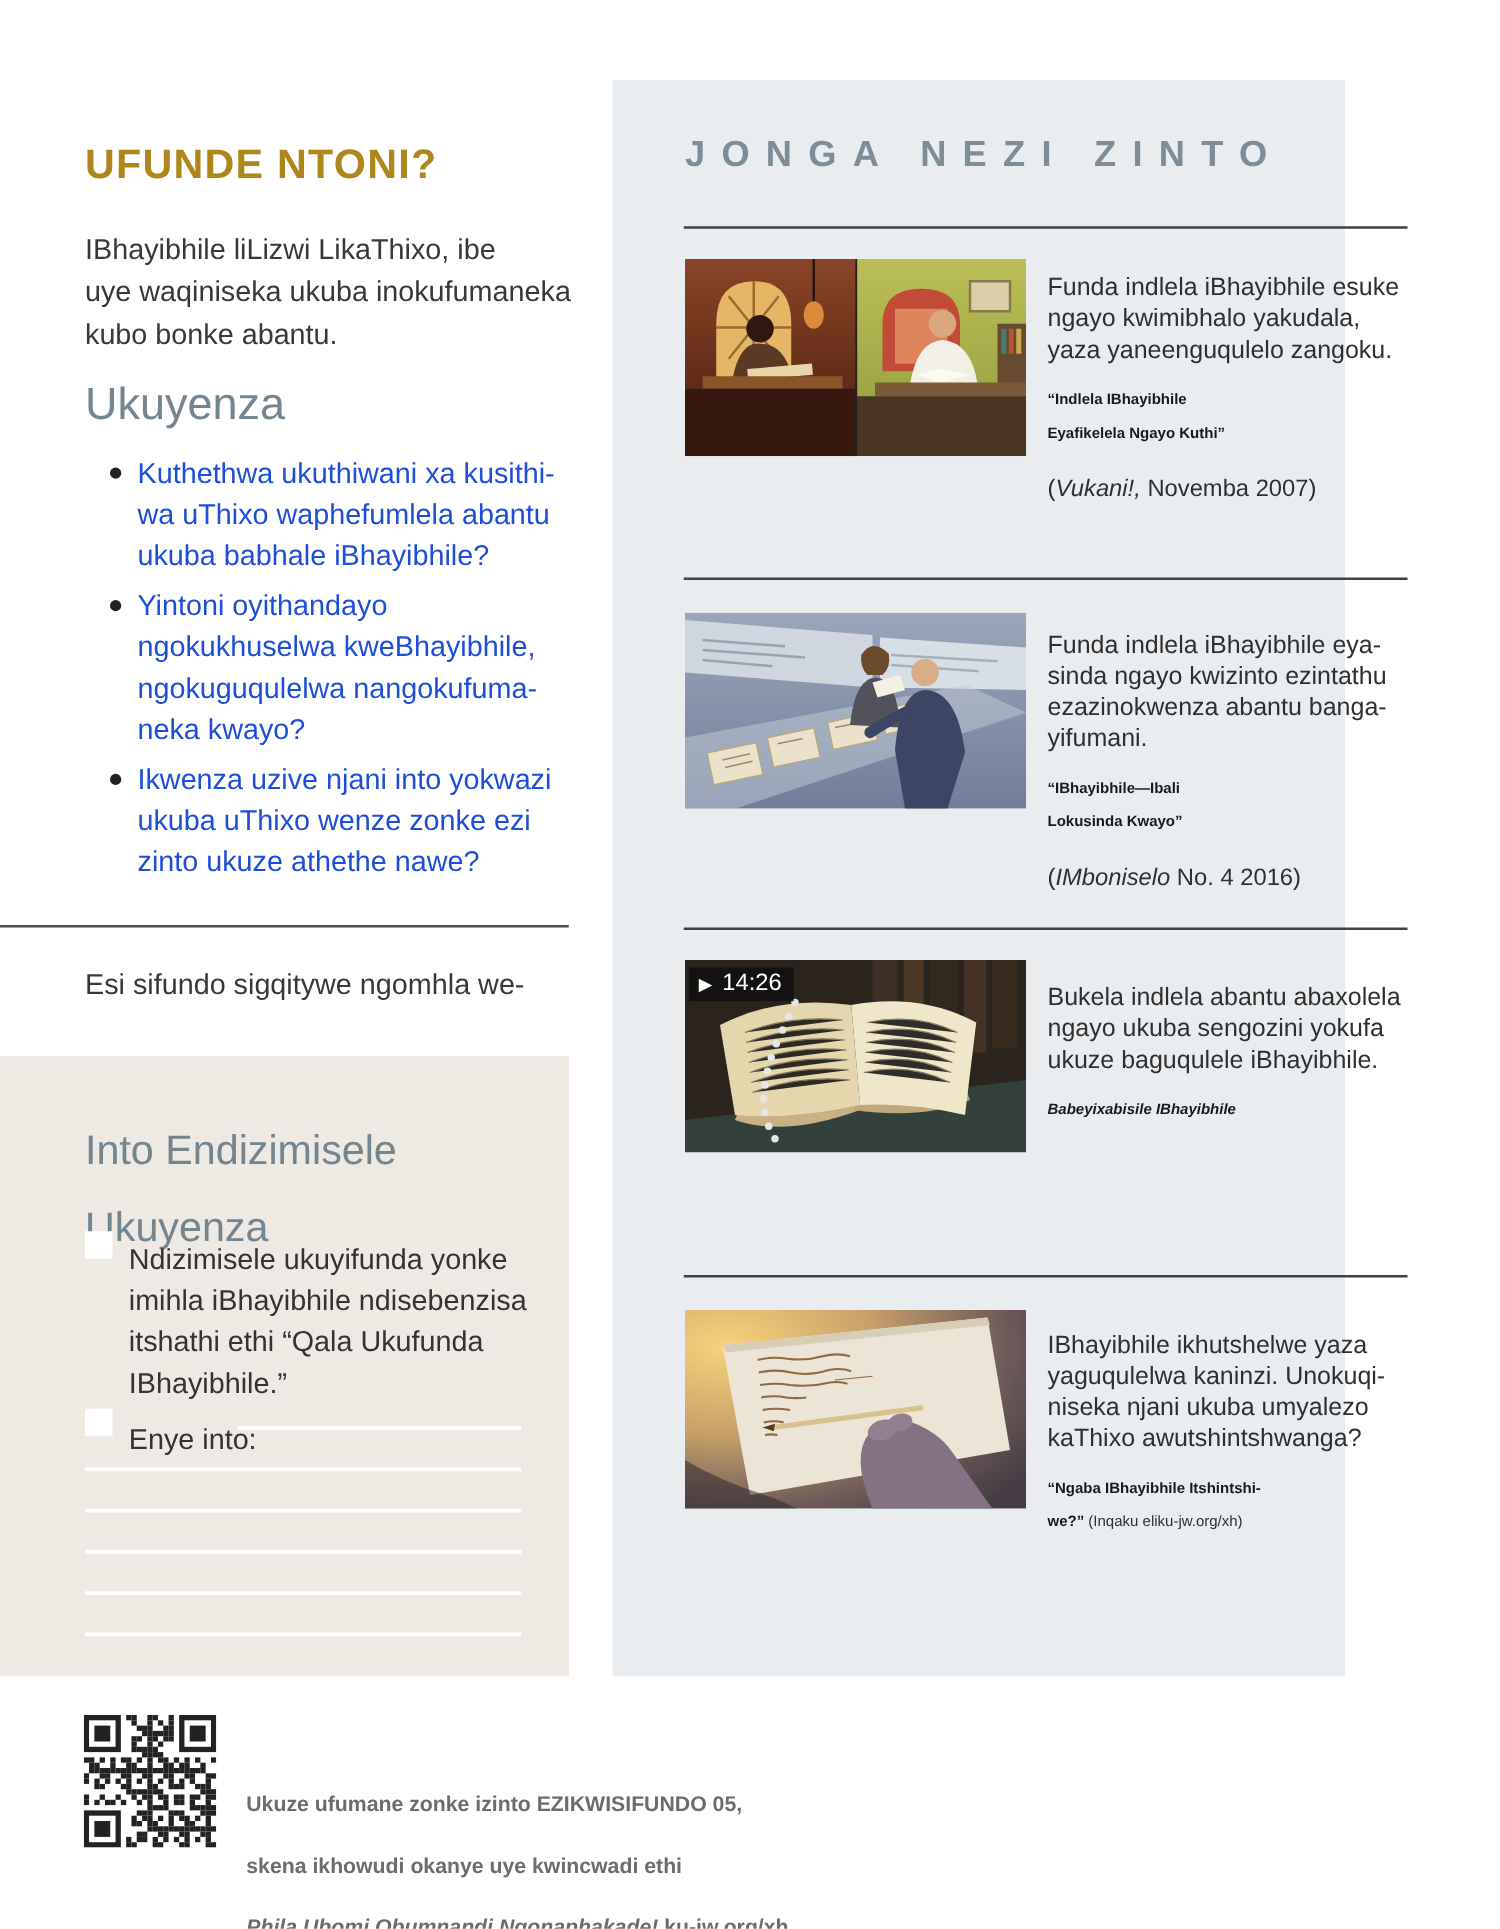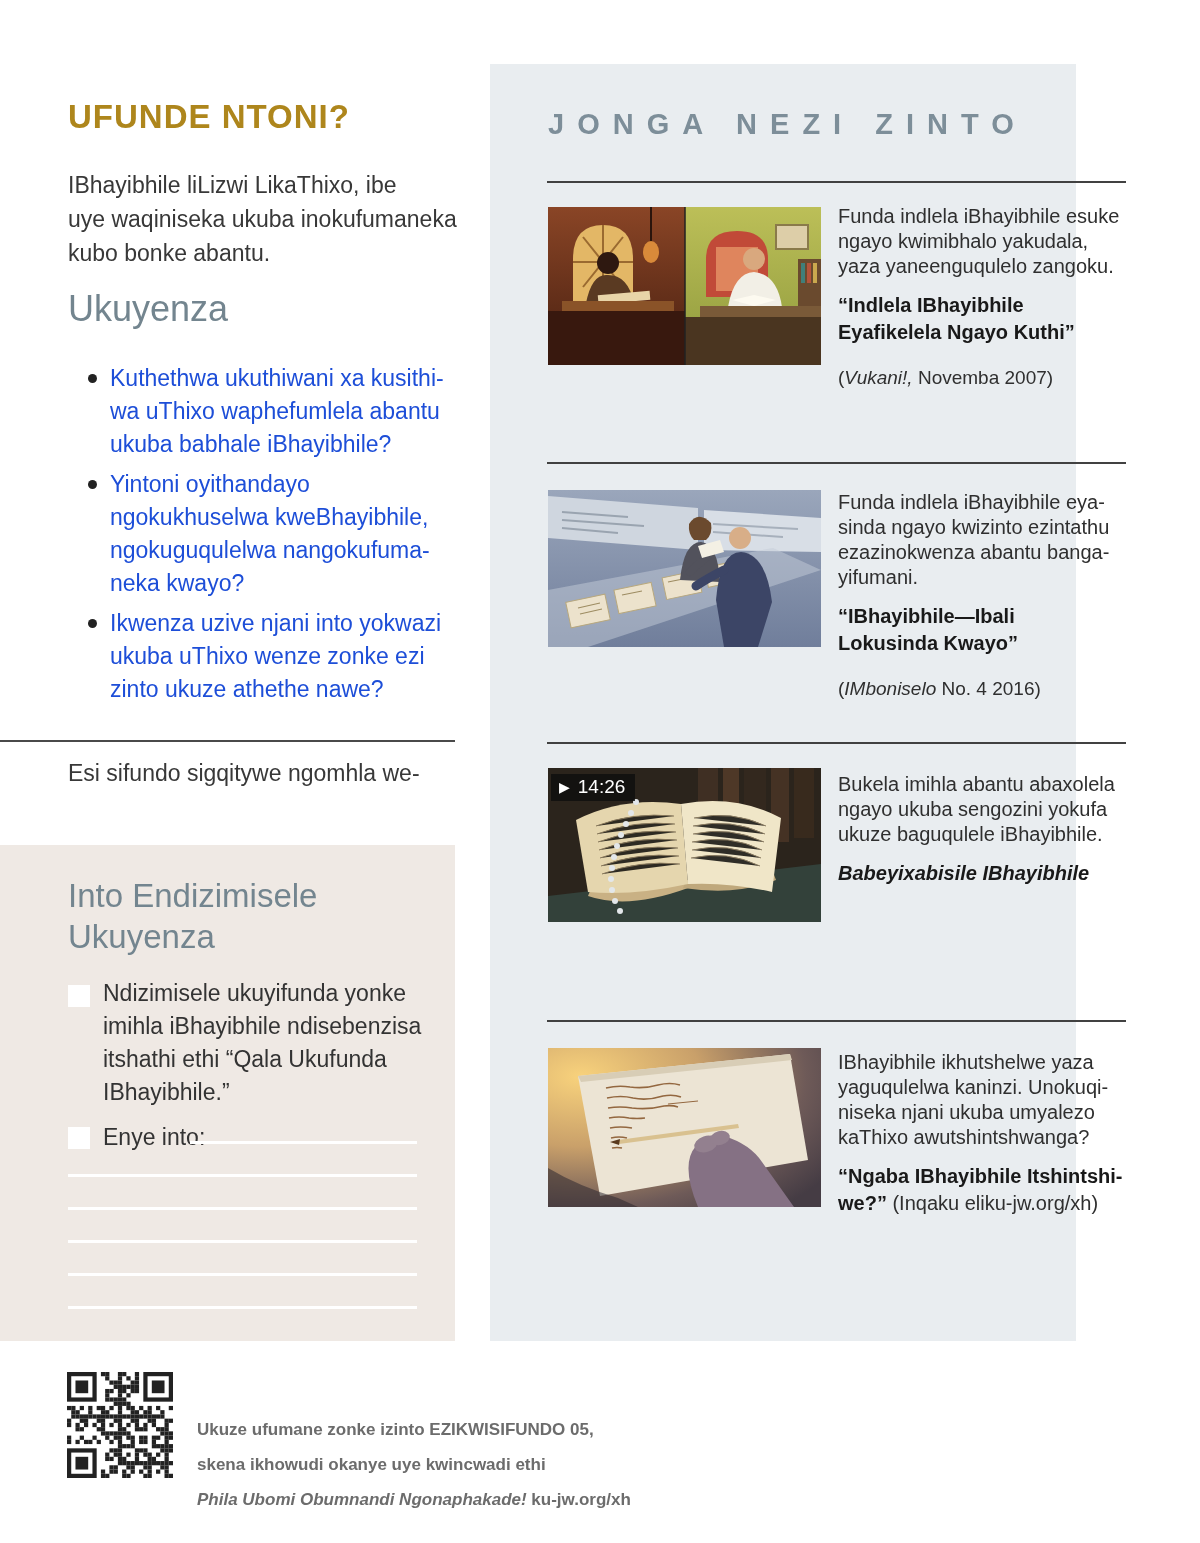--- a/index.html
+++ b/index.html
@@ -2,21 +2,21 @@
 <html><head>
 <meta charset="utf-8">
 <style>
   * { margin:0; padding:0; box-sizing:border-box; }
   html,body { background:#ffffff; }
   body {
     width:1200px; height:1543px; position:relative;
     font-family:"Liberation Sans", sans-serif;
     color:#333333; overflow:hidden;
   }
-  .pre { white-space:pre; }
+  .pre { white-space:pre;margin-top:14px; }
 
   
   .h-gold {
     position:absolute; left:68px; top:98px;
     font-size:33px; font-weight:700; color:#ae861c; letter-spacing:1px;
   }
   .intro {
     position:absolute; left:68px; top:168px;
     font-size:23px; line-height:34px; color:#383838;
   }
@@ -39,21 +39,21 @@
   .note {
     position:absolute; left:68px; top:760px; font-size:23px; color:#383838;
   }
   
   .goal-box {
     position:absolute; left:0; top:845px; width:455px; height:496px;
     background:#efe9e4;
   }
   .goal-box .gb-head {
     position:absolute; left:68px; top:30px;
-    font-size:33px; line-height:41px; color:#73858f; font-weight:400;
+    font-size:33px; line-height:62px; color:#73858f; font-weight:400;
   }
   .cbox {
     position:absolute; width:22px; height:22px; background:#ffffff;
   }
   .cb1 { left:68px; top:140px; }
   .cb2 { left:68px; top:282px; }
   .cb-label { position:absolute; font-size:23px; line-height:33px; color:#333; }
   .cl1 { left:103px; top:132px; }
   .cl2 { left:103px; top:276px; }
   .wline { position:absolute; height:3px; background:#ffffff; }
@@ -69,21 +69,21 @@
   }
   .sep { position:absolute; left:57px; width:579px; height:2px; background:#414141; }
   .sep1{top:117px;} .sep2{top:398px;} .sep3{top:678px;} .sep4{top:956px;}
   .thumb { position:absolute; left:58px; width:273px; overflow:hidden; }
   .t1{top:143px;height:158px;} .t2{top:426px;height:157px;}
   .t3{top:704px;height:154px;} .t4{top:984px;height:159px;}
   .thumb svg { display:block; width:100%; height:100%; }
   .sect { position:absolute; left:348px; width:330px; }
   .s1{top:140px;} .s2{top:426px;} .s3{top:708px;} .s4{top:986px;}
   .sect .body { font-size:20px; line-height:25px; color:#2f2f2f; }
-  .sect .title { margin-top:13px; font-size:20px; line-height:27px; font-weight:700; color:#191919; }
+  .sect .title { margin-top:13px; font-size:12px; line-height:27px; font-weight:700; color:#191919; }
   .sect .title .src { font-weight:400; color:#2f2f2f; }
   .sect .source { font-size:19px; line-height:25px; margin-top:19px; color:#2f2f2f; }
   .badge {
     position:absolute; left:3px; top:6px; background:rgba(15,15,13,0.82);
     color:#fff; font-size:19px; padding:2px 10px 3px 8px;
     display:flex; align-items:center; gap:8px;
   }
   .badge .tri { font-size:14px; line-height:1; }
 
   
@@ -301,21 +301,21 @@
     <div class="body pre">Funda indlela iBhayibhile eya-
 sinda ngayo kwizinto ezintathu
 ezazinokwenza abantu banga-
 yifumani.</div>
     <div class="title pre">“IBhayibhile—Ibali
 Lokusinda Kwayo”</div>
     <div class="source"><span>(</span><i>IMboniselo</i><span> No. 4 2016</span><span>)</span></div>
   </div>
 
   <div class="sect s3">
-    <div class="body pre">Bukela imihla abantu abaxolela
+    <div class="body pre">Bukela indlela abantu abaxolela
 ngayo ukuba sengozini yokufa
 ukuze baguqulele iBhayibhile.</div>
     <div class="title pre"><i>Babeyixabisile IBhayibhile</i></div>
   </div>
 
   <div class="sect s4">
     <div class="body pre">IBhayibhile ikhutshelwe yaza
 yaguqulelwa kaninzi. Unokuqi-
 niseka njani ukuba umyalezo
 kaThixo awutshintshwanga?</div>

